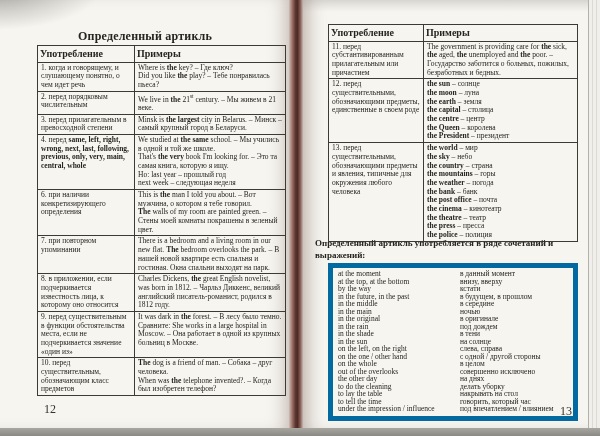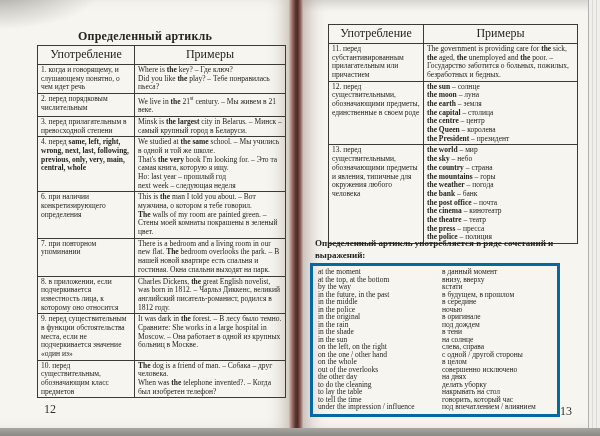--- a/index.html
+++ b/index.html
@@ -36,36 +36,36 @@
 
   .title {
     position:absolute; top:29px; left:0; width:100%;
     text-align:center; font-weight:bold; font-size:12px; letter-spacing:.2px;
   }
   table.grid { border-collapse:collapse; table-layout:fixed; position:absolute; background:transparent; }
   .grid th, .grid td {
     border:1px solid #3c3a36; vertical-align:top;
     font-size:7.5px; line-height:1.16; padding:1px 3px;
   }
-  .grid th { text-align:center; font-weight:normal; font-size:12px; padding:2px; }
+  .grid th { text-align:left; font-weight:bold; font-size:10px; padding:2px; }
   .left-grid  { left:37px; top:45px; width:249px; }
   .right-grid { left:25px; top:24px; width:250px; }
   .pre { white-space:pre-line; }
 
   .pagenum { position:absolute; font-size:12px; color:#33312c; }
   .pagenum-left  { left:44px;  top:402px; }
   .pagenum-right { right:16px; top:404px;margin-left:8px; }
 
   .phrases-heading {
     position:absolute; left:12px; top:238px; width:262px;
     text-align:left; font-weight:bold; font-size:9px; line-height:1.3;
   }
   .phrases-box {
-    position:absolute; left:7px; top:263px; width:250px;
-    border:3px solid #0369a1; padding:2px 0 3px; box-sizing:border-box;
+    position:absolute; left:25px; top:263px; width:250px;
+    border:5px solid #0369a1; padding:2px 0 3px; box-sizing:border-box;
   }
   .phrase-row { display:flex; font-size:7.5px; line-height:1.0; padding:0 5px; }
   .ph-en { width:53%; }
   .ph-ru { width:47%; }
 
   b { font-weight:bold; }
   sup { font-size:5.5px; }
 </style>
 </head>
 <body>
@@ -177,21 +177,21 @@
         </div>
       <div class="phrase-row">
           <span class="ph-en">in the future, in the past</span>
           <span class="ph-ru">в будущем, в прошлом</span>
         </div>
       <div class="phrase-row">
           <span class="ph-en">in the middle</span>
           <span class="ph-ru">в середине</span>
         </div>
       <div class="phrase-row">
-          <span class="ph-en">in the police</span>
+          <span class="ph-en">in the main</span>
           <span class="ph-ru">ночью</span>
         </div>
       <div class="phrase-row">
           <span class="ph-en">in the original</span>
           <span class="ph-ru">в оригинале</span>
         </div>
       <div class="phrase-row">
           <span class="ph-en">in the rain</span>
           <span class="ph-ru">под дождем</span>
         </div>

